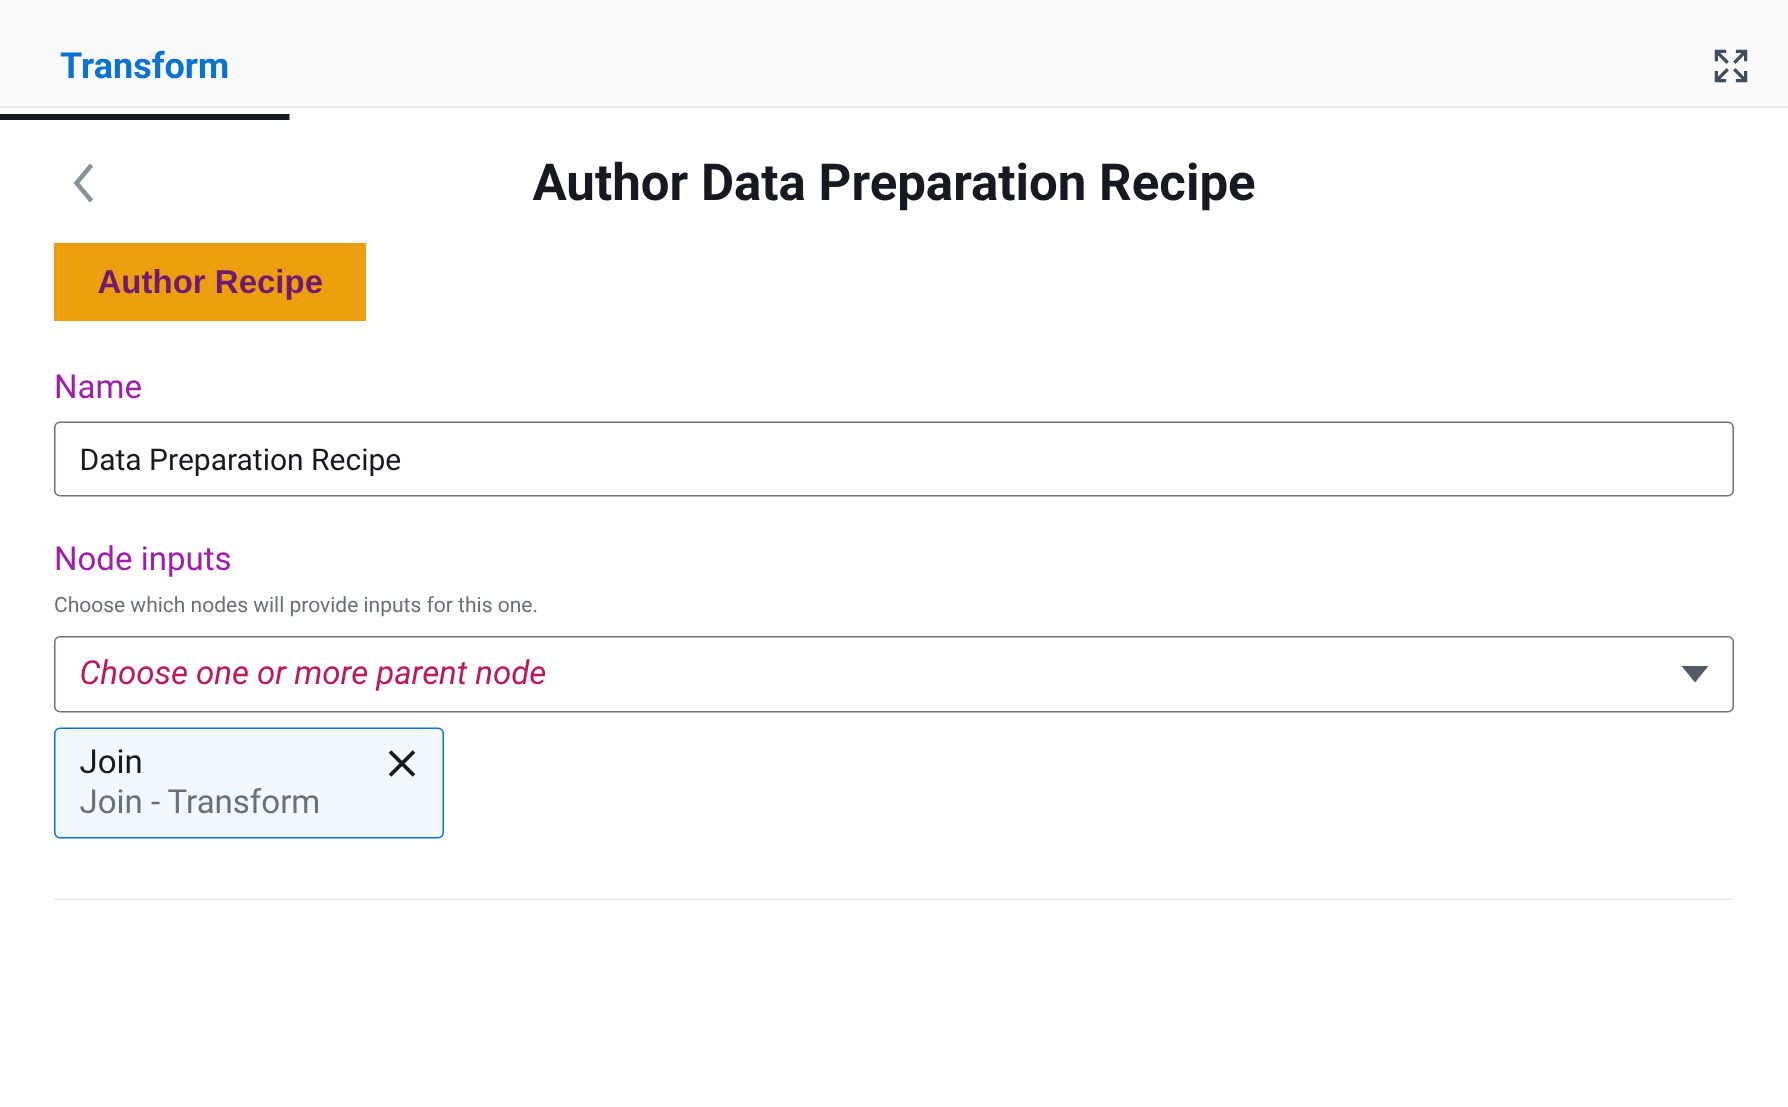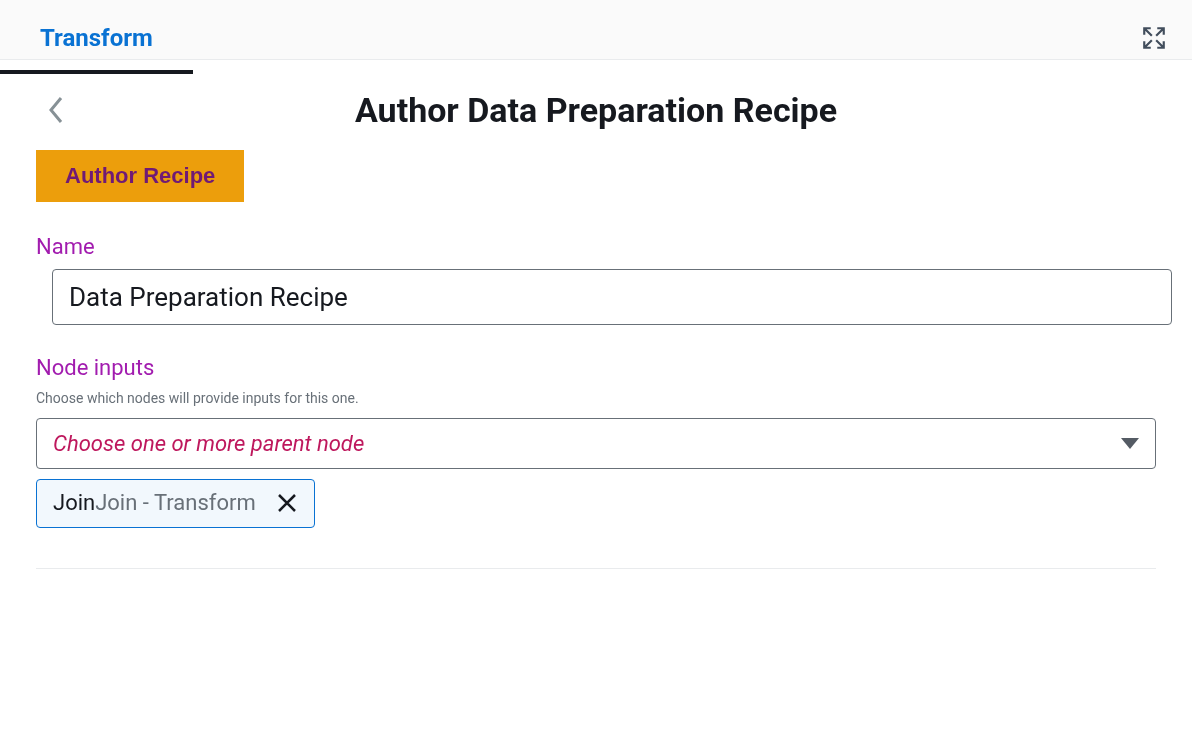--- a/index.html
+++ b/index.html
@@ -16,21 +16,21 @@
       overflow: hidden;
     }
     
     .tab-bar {
       display: flex;
       justify-content: space-between;
       align-items: center;
       background: #fafafa;
       border-bottom: 1px solid #e9ebed;
       padding: 16px 20px 0 0;
-      height: 60px;
+      height: 72px;
       position: relative;
     }
     
     .tab {
       padding: 22px 40px;
       font-size: 24px;
       font-weight: 700;
       color: #0972d3;
       position: relative;
       cursor: pointer;
@@ -121,27 +121,26 @@
     .field-help {
       font-size: 14px;
       color: #687078;
       margin-bottom: 12px;
       margin-top: 4px;
     }
     
     .text-input {
       width: 100%;
       padding: 12px 16px;
-      font-size: 26px;
+      font-size: 20px;
       border: 1px solid #687078;
       border-radius: 4px;
       color: #16191f;
       margin-bottom: 30px;
       font-family: inherit;
-      margin-left: 16px;
     }
     
     .dropdown {
       width: 100%;
       padding: 12px 16px;
       font-size: 22px;
       border: 1px solid #687078;
       border-radius: 4px;
       color: #be185d;
       font-style: italic;
@@ -168,20 +167,21 @@
       border-radius: 4px;
       background: #f2f8fd;
       padding: 10px 16px 10px 16px;
       margin-bottom: 30px;
       min-width: 260px;
       justify-content: space-between;
     }
     
     .chip-content {
       display: flex;
+      flex-direction: column;
     }
     
     .chip-title {
       font-size: 22px;
       color: #16191f;
       margin-bottom: 2px;
     }
     
     .chip-subtitle {
       font-size: 22px;

